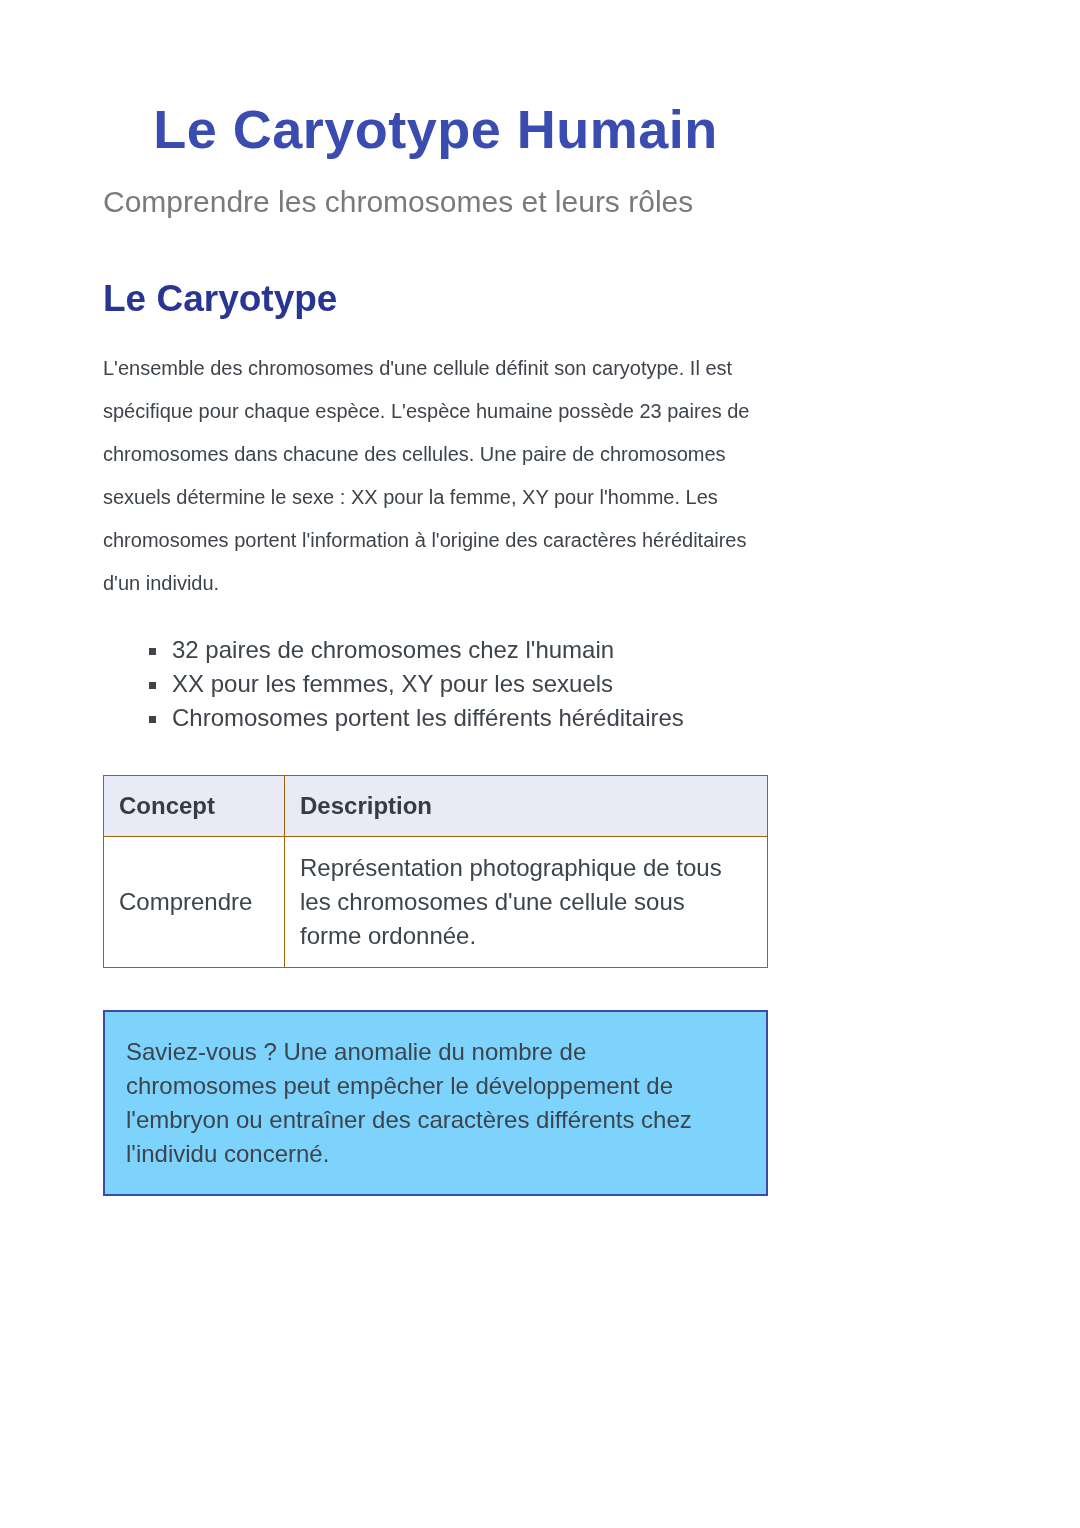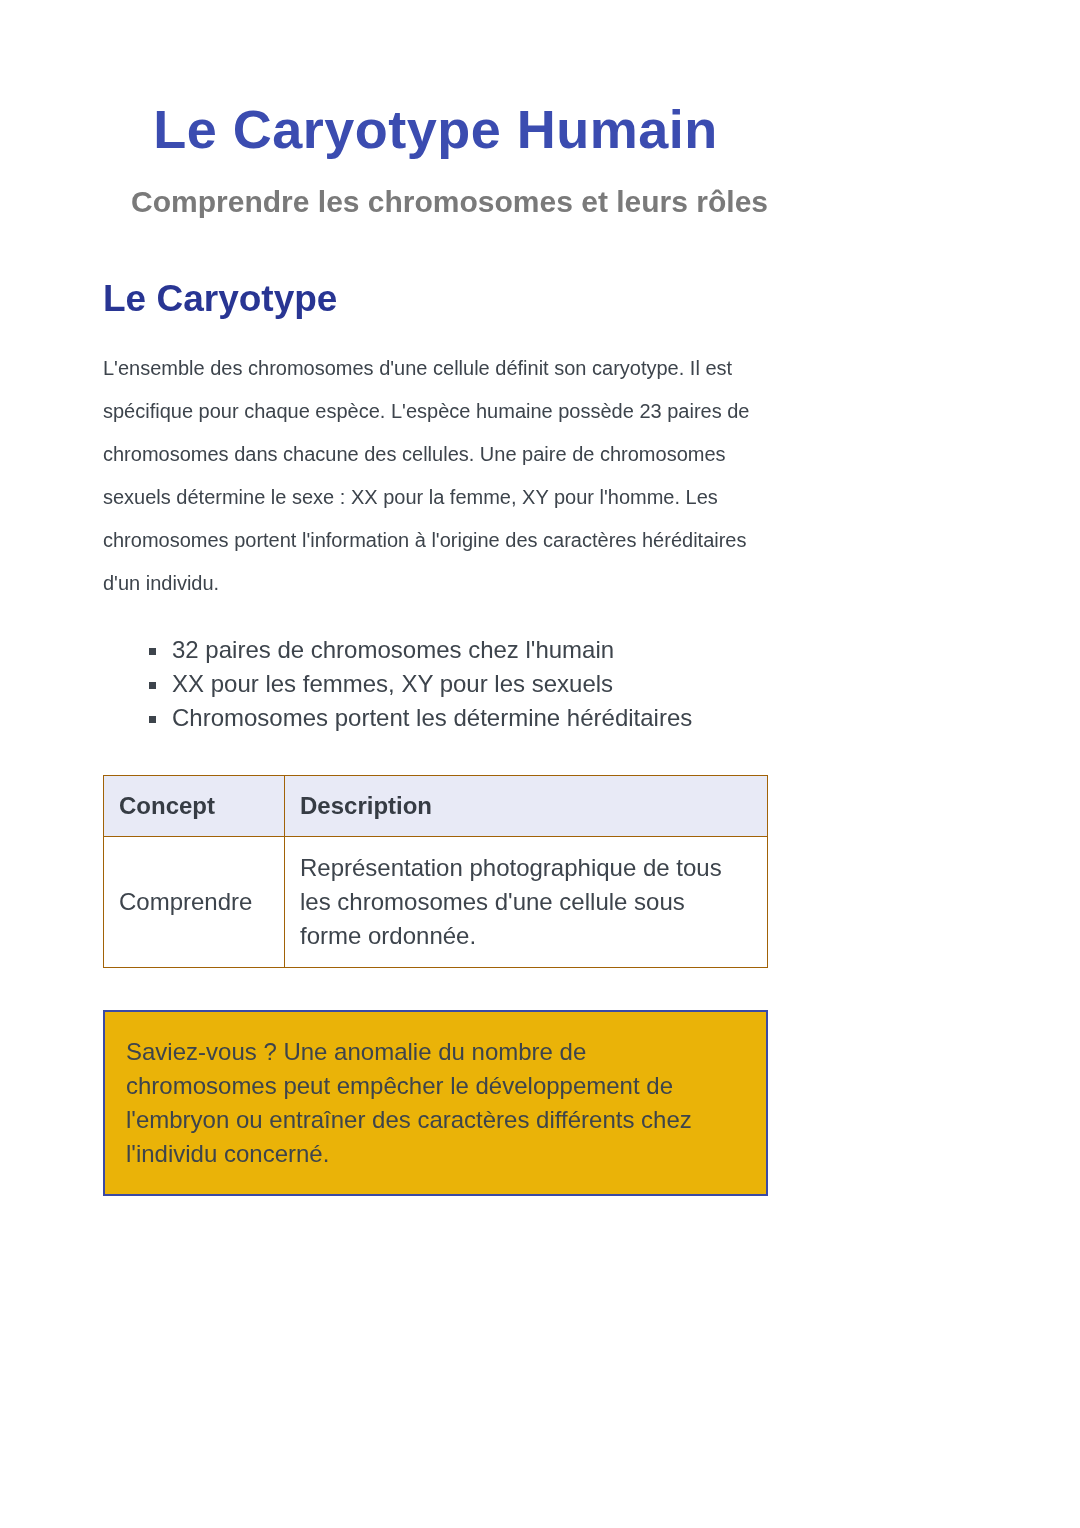--- a/index.html
+++ b/index.html
@@ -24,24 +24,24 @@
     margin: 0;
     text-align: center;
     font-size: 54px;
     line-height: 1.2;
     font-weight: 700;
     color: #3b4cb0;
     letter-spacing: 0.5px;
   }
   .doc-subtitle {
     margin: 22px 0 0 0;
-    text-align: right;
+    text-align: left;
     font-size: 30px;
     line-height: 1.2;
-    font-weight: 700;
+    font-weight: 400;
     color: #7a7a7a;
   }
   .section-heading {
     margin: 57px 0 16px 0;
     font-size: 37px;
     line-height: 1.2;
     font-weight: 700;
     color: #283593;
   }
   .intro {
@@ -80,21 +80,21 @@
   .concept-table td {
     background: #ffffff;
     padding: 14px 15px;
     line-height: 34px;
   }
   .col-concept { width: 150px; }
   .callout {
     box-sizing: border-box;
     margin-top: 42px;
     border: 2px solid #3a4aa5;
-    background: #eab308;
+    background: #7dd3fc;
     padding: 23px 30px 23px 21px;
     font-size: 24px;
     line-height: 34px;
     color: #3d444c;
   }
 </style>
 </head>
 <body>
 
 <div class="page">
@@ -103,21 +103,21 @@
 
   <p class="doc-subtitle">Comprendre les chromosomes et leurs rôles</p>
 
   <h2 class="section-heading">Le Caryotype</h2>
 
   <p class="intro">L'ensemble des chromosomes d'une cellule définit son caryotype. Il est spécifique pour chaque espèce. L'espèce humaine possède 23 paires de chromosomes dans chacune des cellules. Une paire de chromosomes sexuels détermine le sexe : XX pour la femme, XY pour l'homme. Les chromosomes portent l'information à l'origine des caractères héréditaires d'un individu.</p>
 
   <ul class="key-points">
     <li>32 paires de chromosomes chez l'humain</li>
     <li>XX pour les femmes, XY pour les sexuels</li>
-    <li>Chromosomes portent les détermine héréditaires</li>
+    <li>Chromosomes portent les différents héréditaires</li>
   </ul>
 
   <table class="concept-table">
     <thead>
       <tr>
         <th class="col-concept">Concept</th>
         <th>Description</th>
       </tr>
     </thead>
     <tbody>

